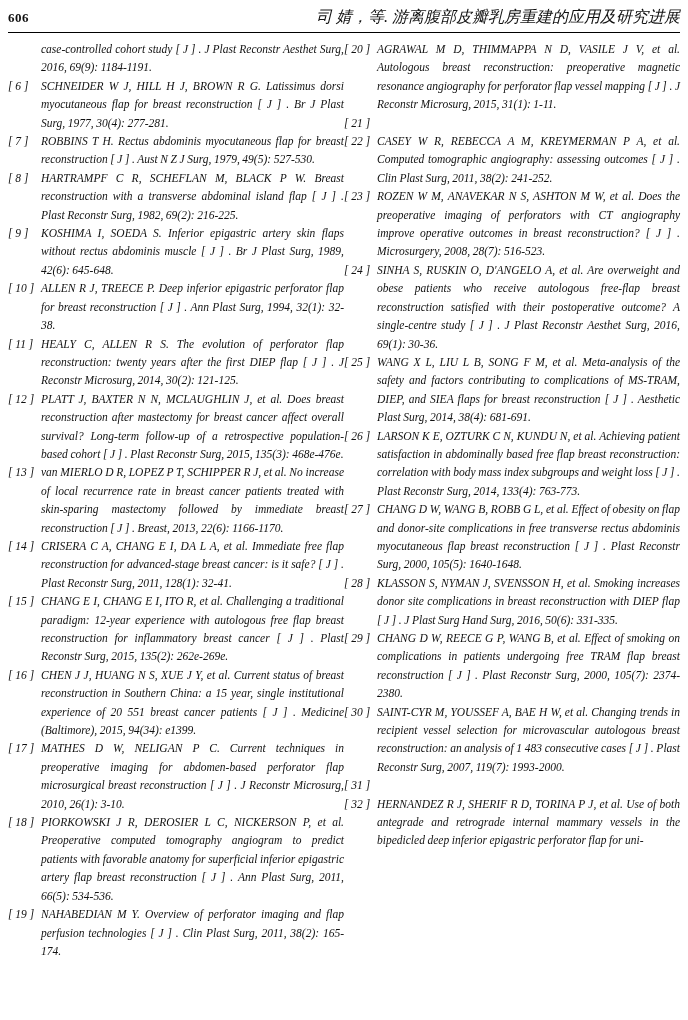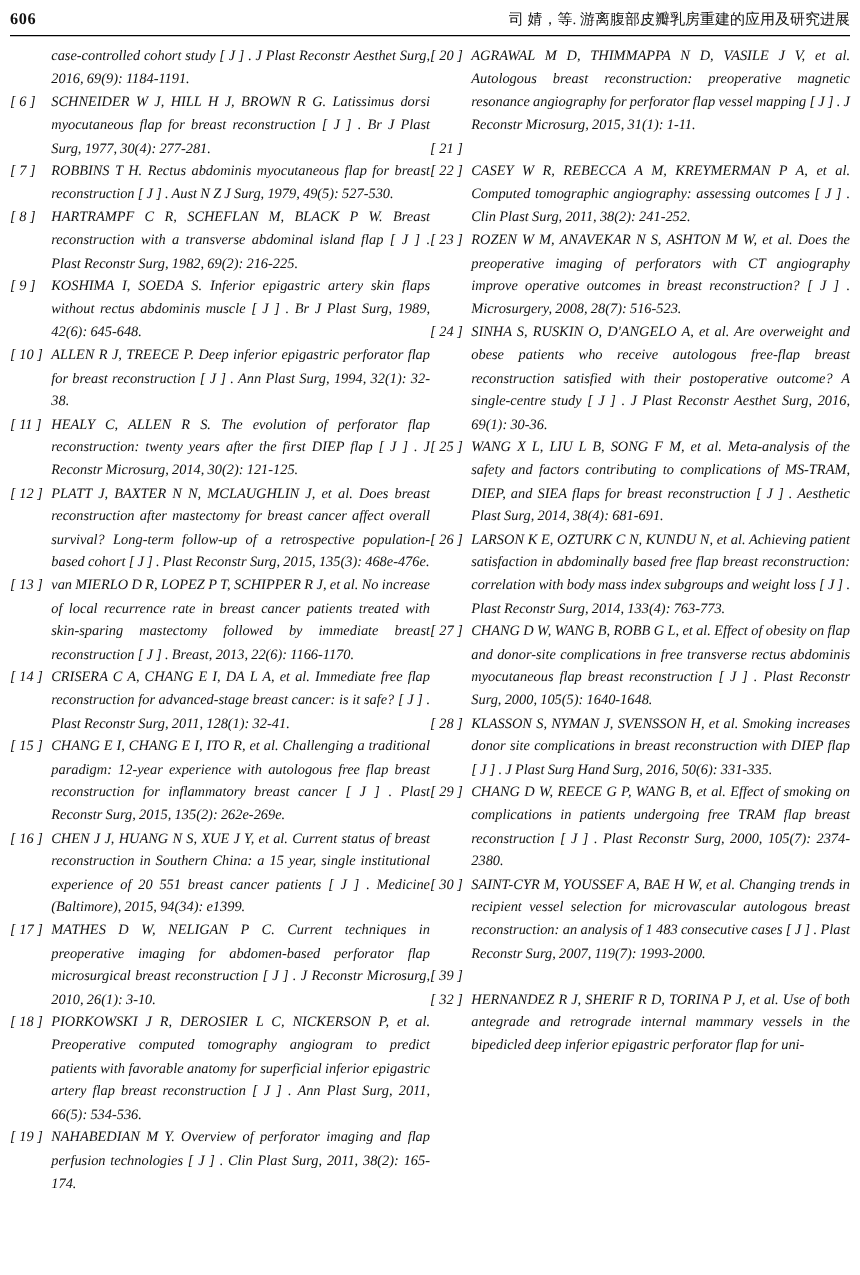--- a/index.html
+++ b/index.html
@@ -22,21 +22,22 @@
     justify-content: space-between;
     align-items: baseline;
     padding: 2px 0 3px 0;
   }
   .page-num {
     font-weight: bold;
     font-size: 13px;
     letter-spacing: 0.5px;
   }
   .running-title {
-    font-size: 12px;
+    font-size: 16px;
+    font-style: italic;
   }
   .header-rule {
     border-top: 1.5px solid #000000;
     height: 0;
     margin: 1px 0 7px 0;
   }
   .columns {
     display: flex;
     font-style: italic;
   }
@@ -169,21 +170,21 @@
         </div>
         <div class="ref">
           <span class="ref-label">[ 29 ]</span>
           <span class="ref-text">CHANG D W, REECE G P, WANG B, et al. Effect of smoking on complications in patients undergoing free TRAM flap breast reconstruction [ J ] . Plast Reconstr Surg, 2000, 105(7): 2374-2380.</span>
         </div>
         <div class="ref">
           <span class="ref-label">[ 30 ]</span>
           <span class="ref-text">SAINT-CYR M, YOUSSEF A, BAE H W, et al. Changing trends in recipient vessel selection for microvascular autologous breast reconstruction: an analysis of 1 483 consecutive cases [ J ] . Plast Reconstr Surg, 2007, 119(7): 1993-2000.</span>
         </div>
         <div class="ref">
-          <span class="ref-label">[ 39 ]</span>
+          <span class="ref-label">[ 31 ]</span>
         </div>
         <div class="ref">
           <span class="ref-label">[ 32 ]</span>
           <span class="ref-text">HERNANDEZ R J, SHERIF R D, TORINA P J, et al. Use of both antegrade and retrograde internal mammary vessels in the bipedicled deep inferior epigastric perforator flap for uni-</span>
         </div>
       </div>
   </main>
 </div>
 
 </body></html>

